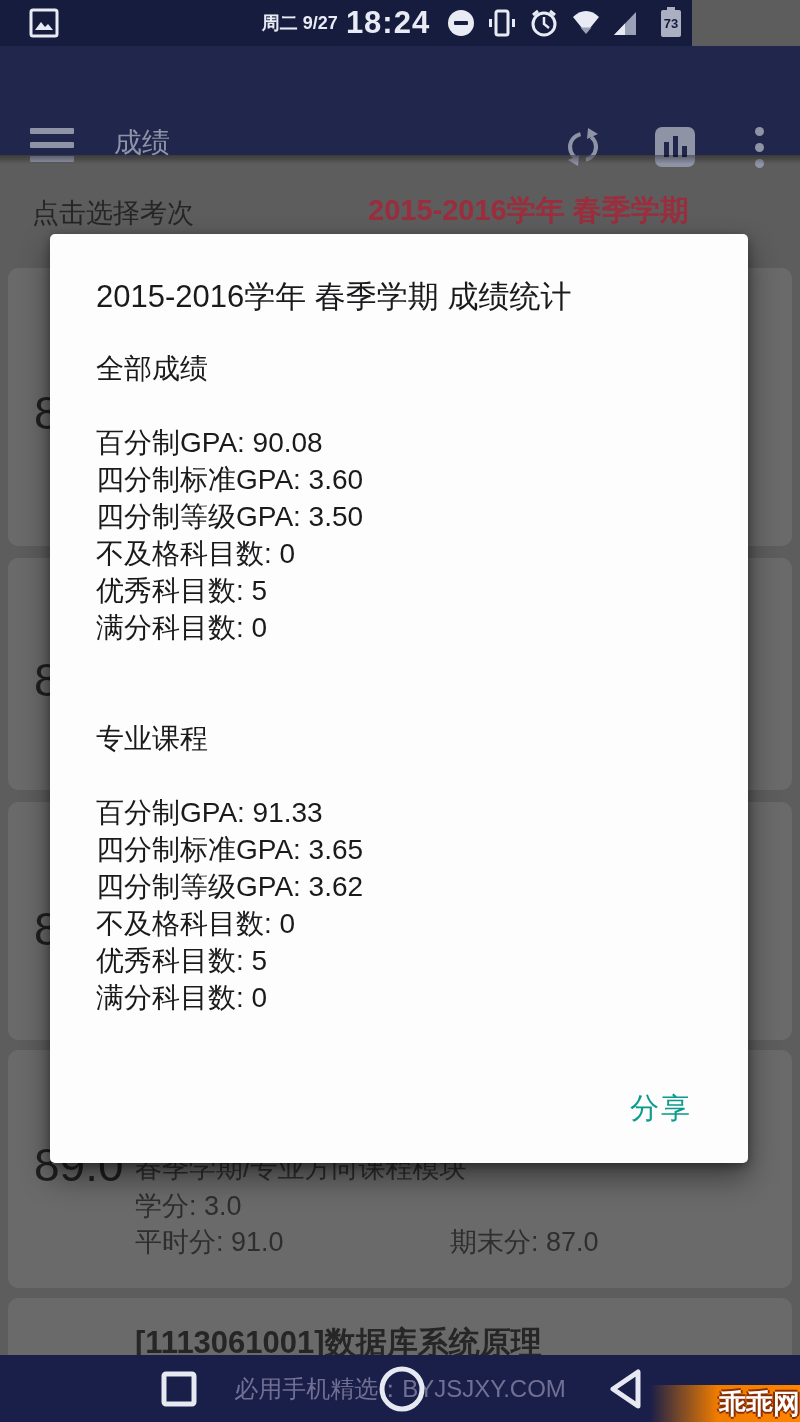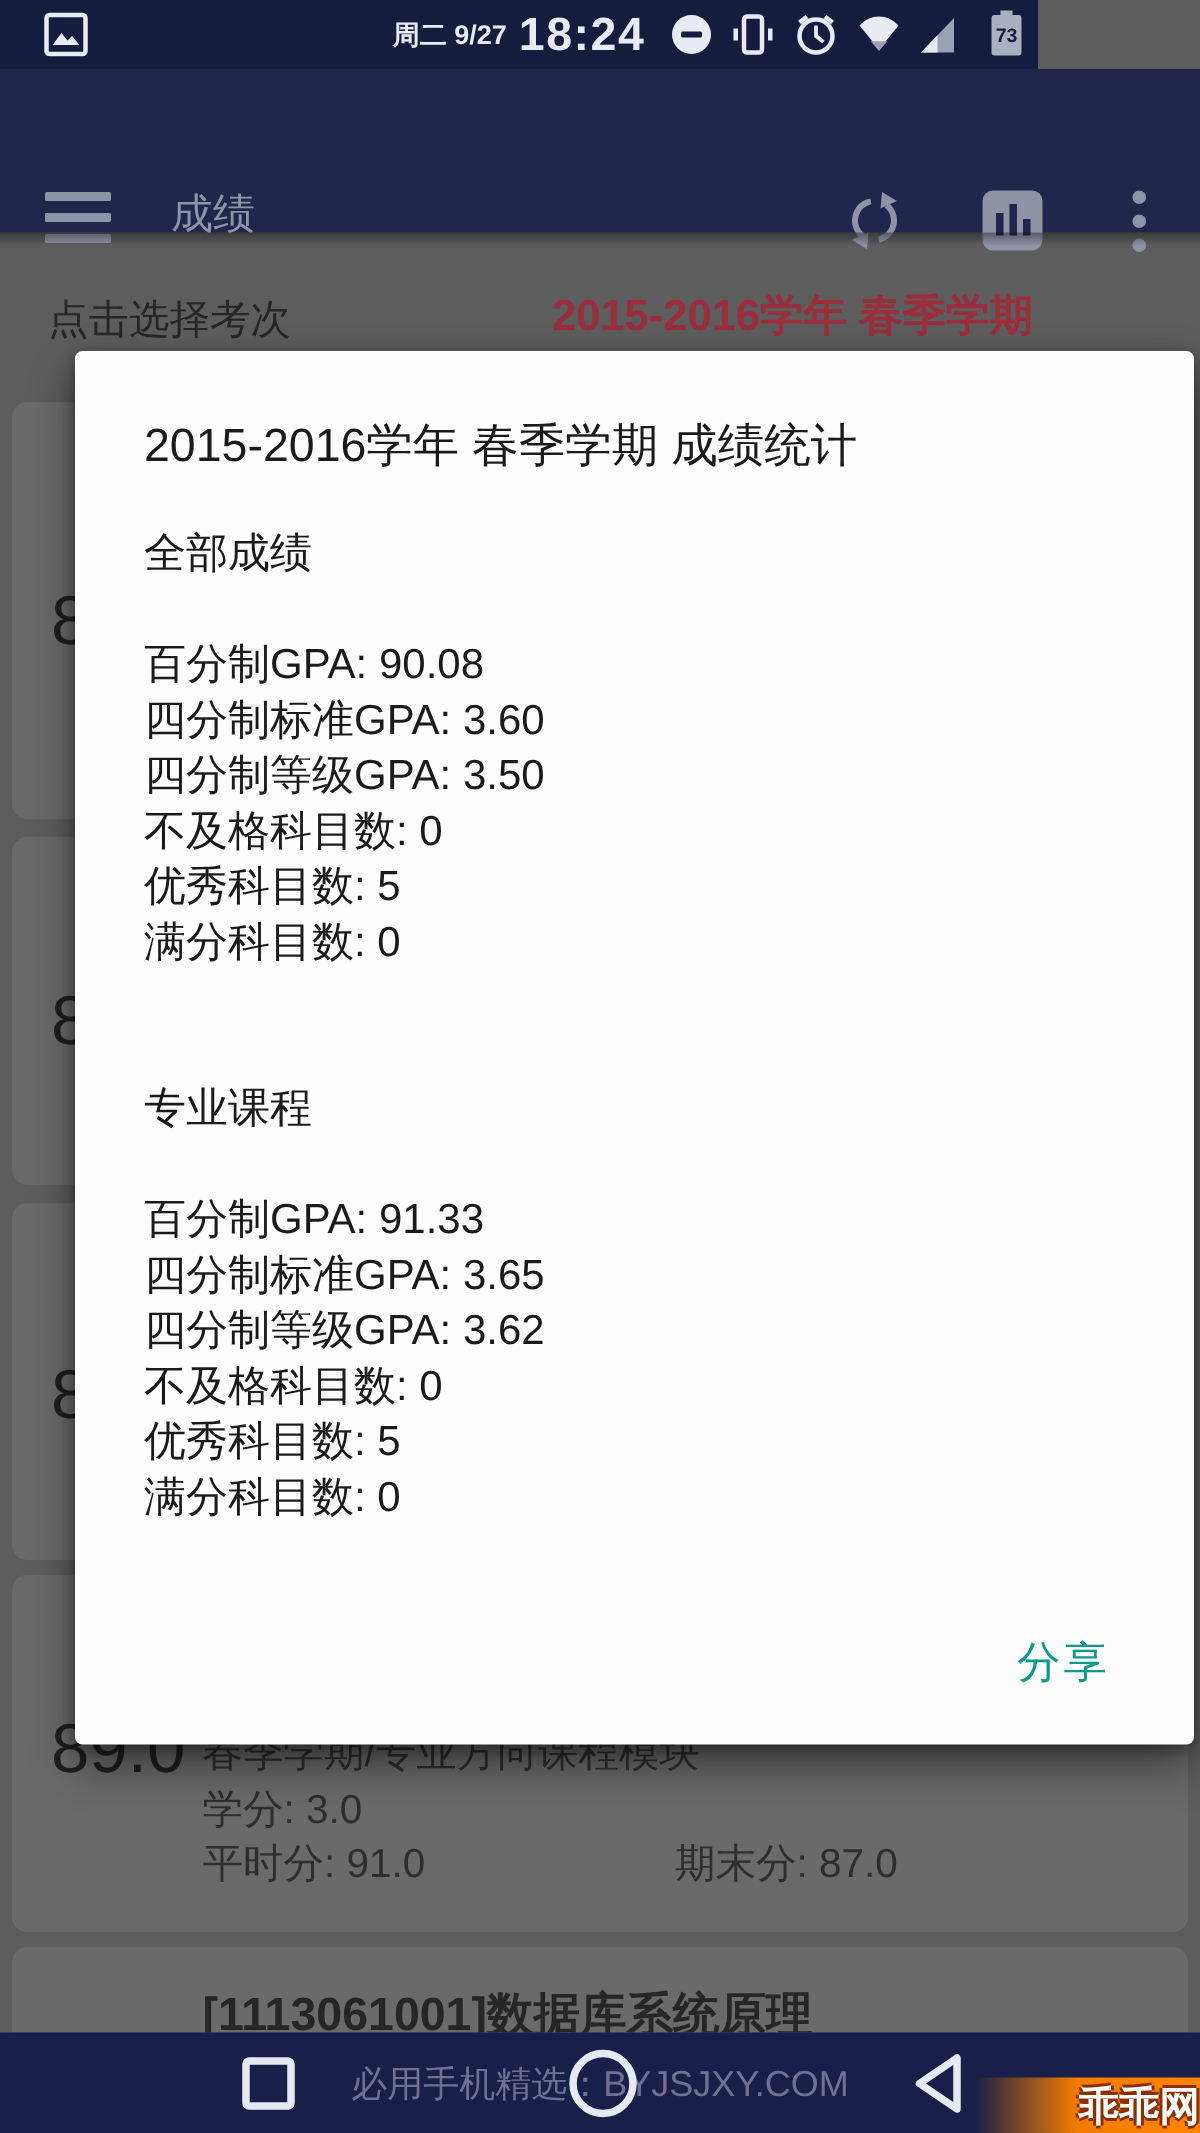--- a/index.html
+++ b/index.html
@@ -37,21 +37,21 @@
   .term-label{position:absolute;left:32px;top:0;font-size:27px;color:#262626;}
   .term-value{position:absolute;left:368px;top:-4px;font-size:29px;font-weight:bold;color:var(--accent-red);}
   .card{position:absolute;left:8px;right:8px;background:var(--card-bg);border-radius:10px;}
   .card .score{position:absolute;left:26px;font-size:46px;color:#1f1f1f;}
   .c4-line{position:absolute;left:127px;font-size:27px;color:#2e2e2e;}
   .c4-final{position:absolute;left:442px;font-size:27px;color:#2e2e2e;}
   .c5-title{position:absolute;left:127px;top:24px;font-size:31px;font-weight:bold;color:#262626;white-space:nowrap;}
   
   .dialog{position:absolute;left:50px;top:234px;width:698px;height:929px;
     background:var(--dialog-bg);border-radius:5px;z-index:40;
-    box-shadow:0 14px 30px rgba(0,0,0,.45),0 3px 10px rgba(0,0,0,.35);padding-left:48px;}
+    box-shadow:0 14px 30px rgba(0,0,0,.45),0 3px 10px rgba(0,0,0,.35);}
   .dlg-title{position:absolute;left:46px;right:40px;top:42px;
     font-size:31px;font-weight:500;color:var(--dialog-text);}
   .dlg-body{position:absolute;left:46px;right:40px;top:116px;
     font-size:28px;line-height:37px;color:var(--dialog-text);}
   .blank{height:37px;} .blank2{height:74px;}
   .share-btn{position:absolute;right:56px;bottom:34px;font-size:29px;font-weight:500;
     color:var(--share-teal);letter-spacing:2px;}
   
   .nav-bar{position:absolute;left:0;top:1355px;width:800px;height:67px;
     background:var(--nav-bar-bg);z-index:50;}

